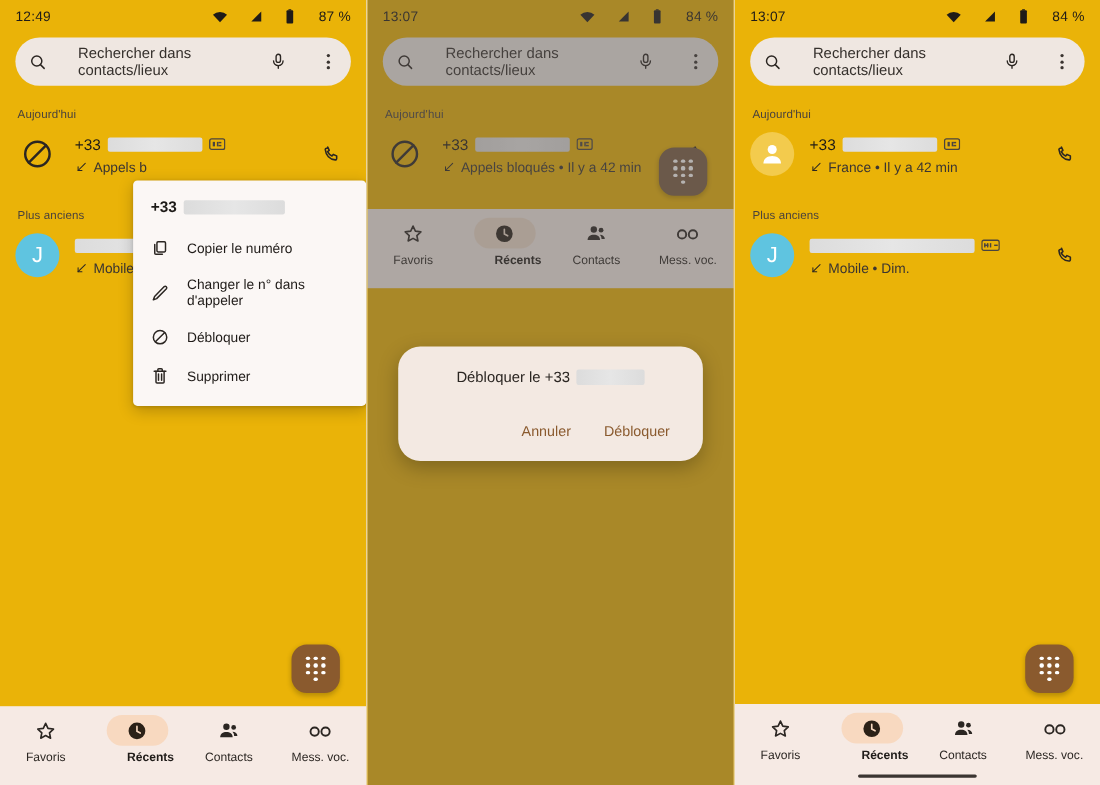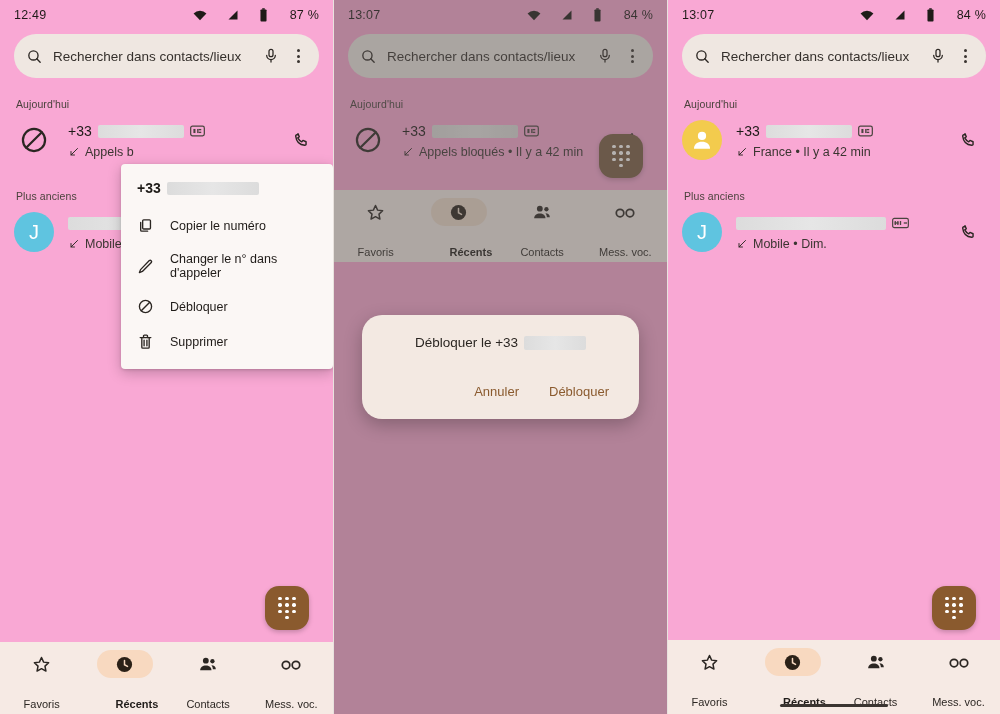--- a/index.html
+++ b/index.html
@@ -7,41 +7,41 @@
     width: 1000px; height: 714px;
     font-family: "Liberation Sans", sans-serif;
     background: #ffffff;
     overflow: hidden;
   }
   .strip { display: flex; width: 1000px; height: 714px; }
 
   .panel {
     position: relative;
     width: 334px; height: 714px;
-    background: #f9a8d4;
+    background: #eab308;
     overflow: hidden;
     border-right: 1px solid #e8e2de;
   }
   .panel.p3 { width: 332px; border-right: none; }
 
   
   .statusbar {
     height: 30px; padding: 0 14px;
     display: flex; align-items: center; justify-content: space-between;
     font-size: 12.5px; color: #1f1b18; letter-spacing: .2px;
   }
   .status-right { display: flex; align-items: center; gap: 20px; }
   .status-right .pct { font-size: 12.5px; margin-left: 2px; }
   .ic { display: inline-block; line-height: 0; }
 
   
   .searchbar {
     margin: 4px 14px 0 14px; height: 44px;
     background: #EFE7E1; border-radius: 24px;
-    display: flex; align-items: center; padding: 0 12px; gap: 10px;
+    display: flex; align-items: center; padding: 0 12px; gap: 28px;
   }
   .searchbar .q { flex: 0 0 auto; }
   .search-text { flex: 1; font-size: 13.5px; color: #35302c; }
   .searchbar .mic, .searchbar .dots { flex: 0 0 auto; }
   .dots { width: 18px; display: flex; flex-direction: column; align-items: center; gap: 2.5px; }
   .dots i { width: 3px; height: 3px; border-radius: 50%; background: #3a3430; display: block; }
 
   
   .section-hd {
     font-size: 10.5px; color: #4a423c; margin: 20px 0 0 16px; letter-spacing: .1px;
@@ -73,21 +73,21 @@
   .dialgrid i { width: 3.4px; height: 3.4px; background: #fff; border-radius: 50%; display: block; }
   .dialgrid i.sp { grid-column: 2; }
 
   
   .bottomnav {
     position: absolute; left: 0; right: 0; bottom: 0;
     height: 72px; background: #F6EAE4;
     display: flex; align-items: flex-start; padding-top: 8px;
   }
   .panel.p3 .bottomnav { height: 74px; }
-  .navitem { flex: 1; display: flex; flex-direction: column; align-items: center; gap: 20px; }
+  .navitem { flex: 1; display: flex; flex-direction: column; align-items: center; gap: 5px; }
   .navpill { width: 56px; height: 28px; border-radius: 16px; display: flex; align-items: center; justify-content: center; }
   .navpill.active { background: #F8D9C0; }
   .navlabel { font-size: 11px; color: #2c2723; }
   .navitem.active .navlabel { font-weight: bold; color: #201c19; padding-left: 24px; }
   .gesturebar { position: absolute; left: 50%; transform: translateX(-50%); bottom: 7px;
                 width: 108px; height: 3.5px; border-radius: 3px; background: #3b3531; }
   .ctxmenu {
     position: absolute; left: 121px; top: 164px; width: 212px;
     background: #FBF7F5; border-radius: 4px;
     box-shadow: 0 4px 14px rgba(0,0,0,.22), 0 1px 3px rgba(0,0,0,.14);

